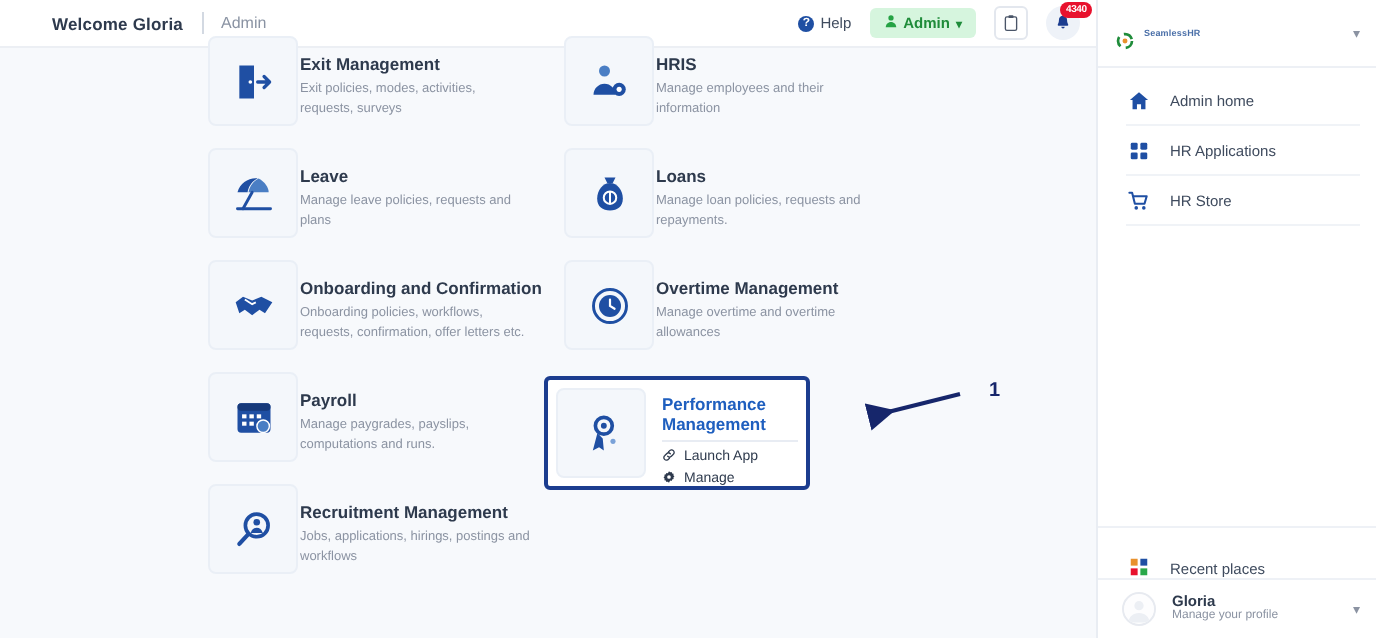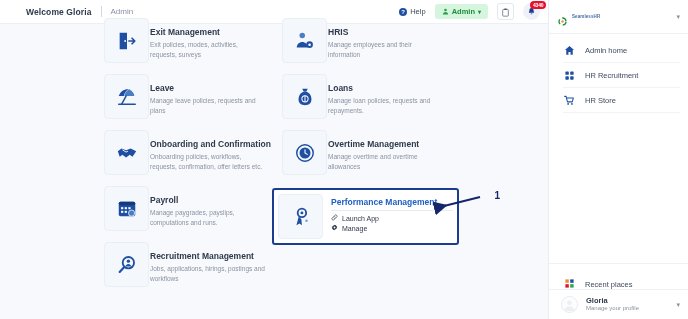--- a/index.html
+++ b/index.html
@@ -73,21 +73,21 @@
     display: flex; align-items: center; justify-content: center;
   }
   .card-icon svg { width: 22px; height: 22px; }
   .card-body { padding-top: 5px; }
   .card-title { font-size: 8.5px; color: #2e3a4d; font-weight: bold; margin-bottom: 3px; }
   .card-desc { font-size: 6.5px; color: #8b93a2; line-height: 1.5; max-width: 115px; }
 
   
   .highlight-box {
     position: absolute; left: 272px; top: 188px;
-    width: 187px; height: 57px;
+    width: 133px; height: 57px;
     border: 2px solid #1c3d8f; border-radius: 3px;
     background: #ffffff;
   }
   .hl-card { display: flex; align-items: flex-start; gap: 8px; padding: 4px; }
   .hl-icon {
     width: 45px; height: 45px; min-width: 45px;
     background: #f4f7fb; border: 1px solid #eaeff6; border-radius: 4px;
     display: flex; align-items: center; justify-content: center;
   }
   .hl-icon svg { width: 22px; height: 22px; }
@@ -425,21 +425,21 @@
         <span class="nav-icon">
           <svg viewBox="0 0 16 16">
               <g fill="#1f4fa3">
                 <rect x="2" y="2" width="5" height="5" rx="1"></rect>
                 <rect x="9" y="2" width="5" height="5" rx="1"></rect>
                 <rect x="2" y="9" width="5" height="5" rx="1"></rect>
                 <rect x="9" y="9" width="5" height="5" rx="1"></rect>
               </g>
             </svg>
         </span>
-        <span class="nav-label">HR Recruitment</span>
+        <span class="nav-label">HR Applications</span>
       </div>
 
       <div class="nav-item">
         <span class="nav-icon">
           <svg viewBox="0 0 16 16">
               <path d="M1 2h2l2 8h7l1.6-5.5H4.4" fill="none" stroke="#1f4fa3" stroke-width="1.5" stroke-linecap="round" stroke-linejoin="round"></path>
               <circle cx="6" cy="13" r="1.3" fill="#1f4fa3"></circle>
               <circle cx="11.5" cy="13" r="1.3" fill="#1f4fa3"></circle>
             </svg>
         </span>

